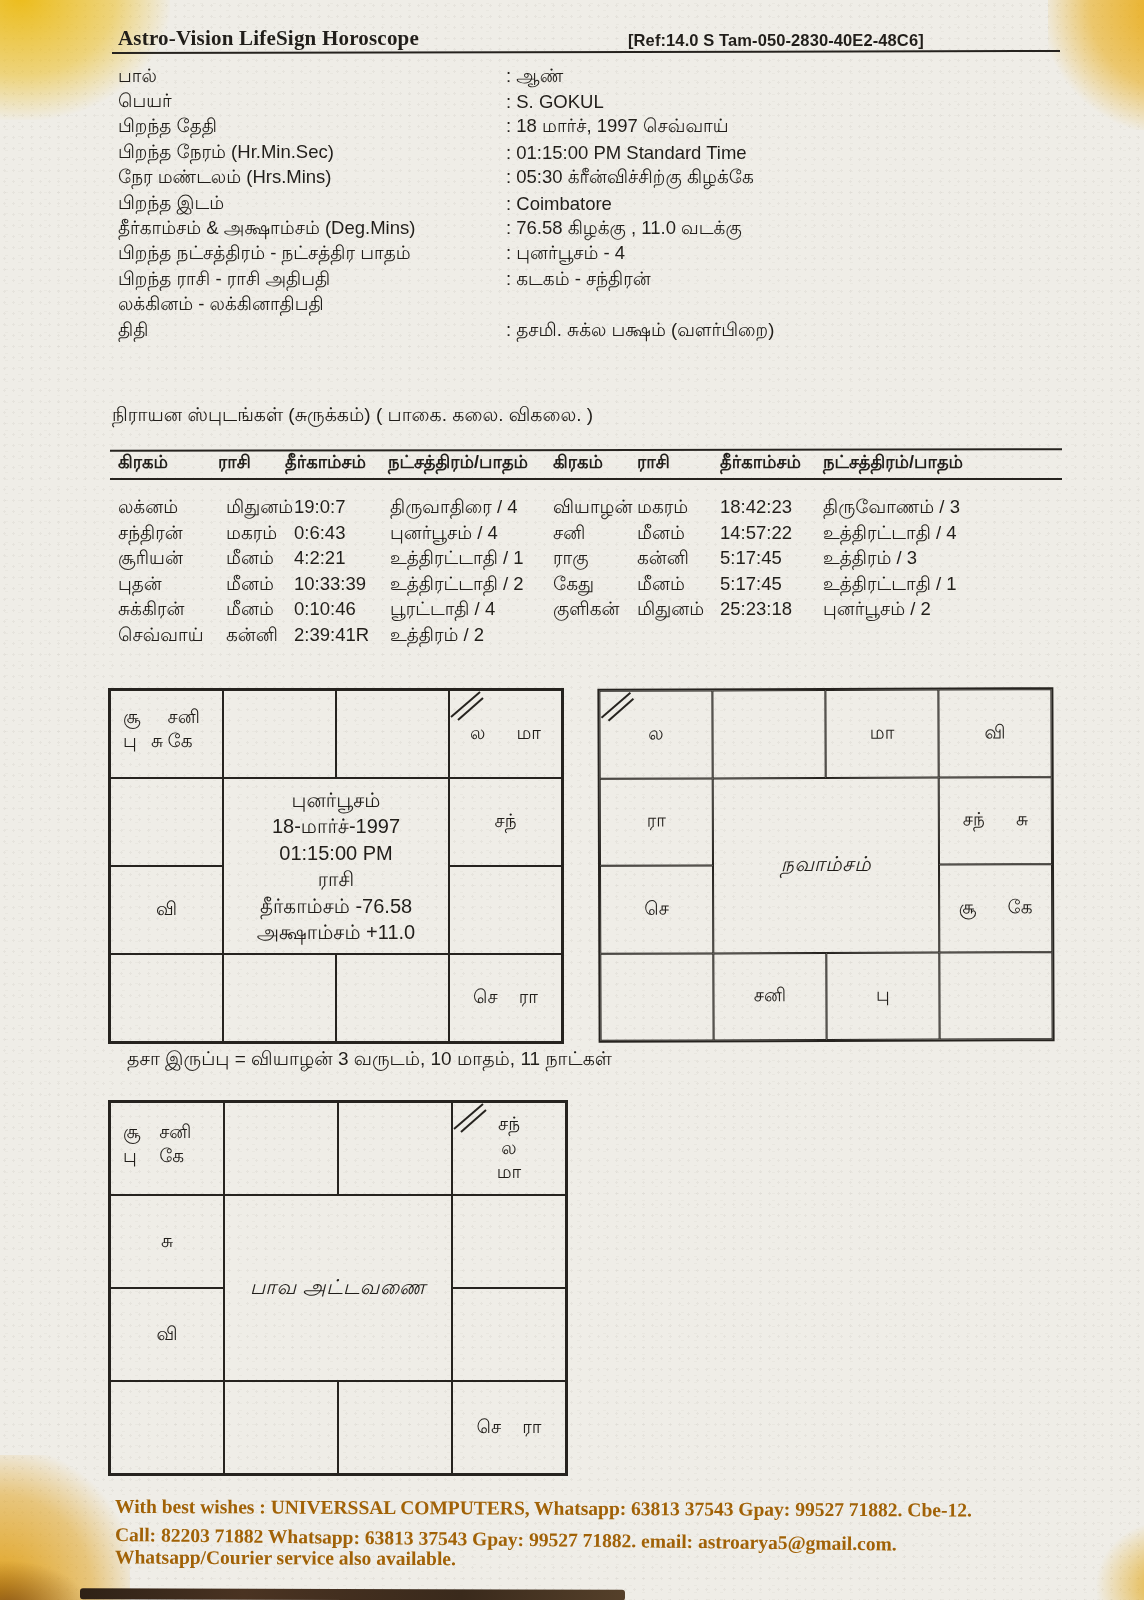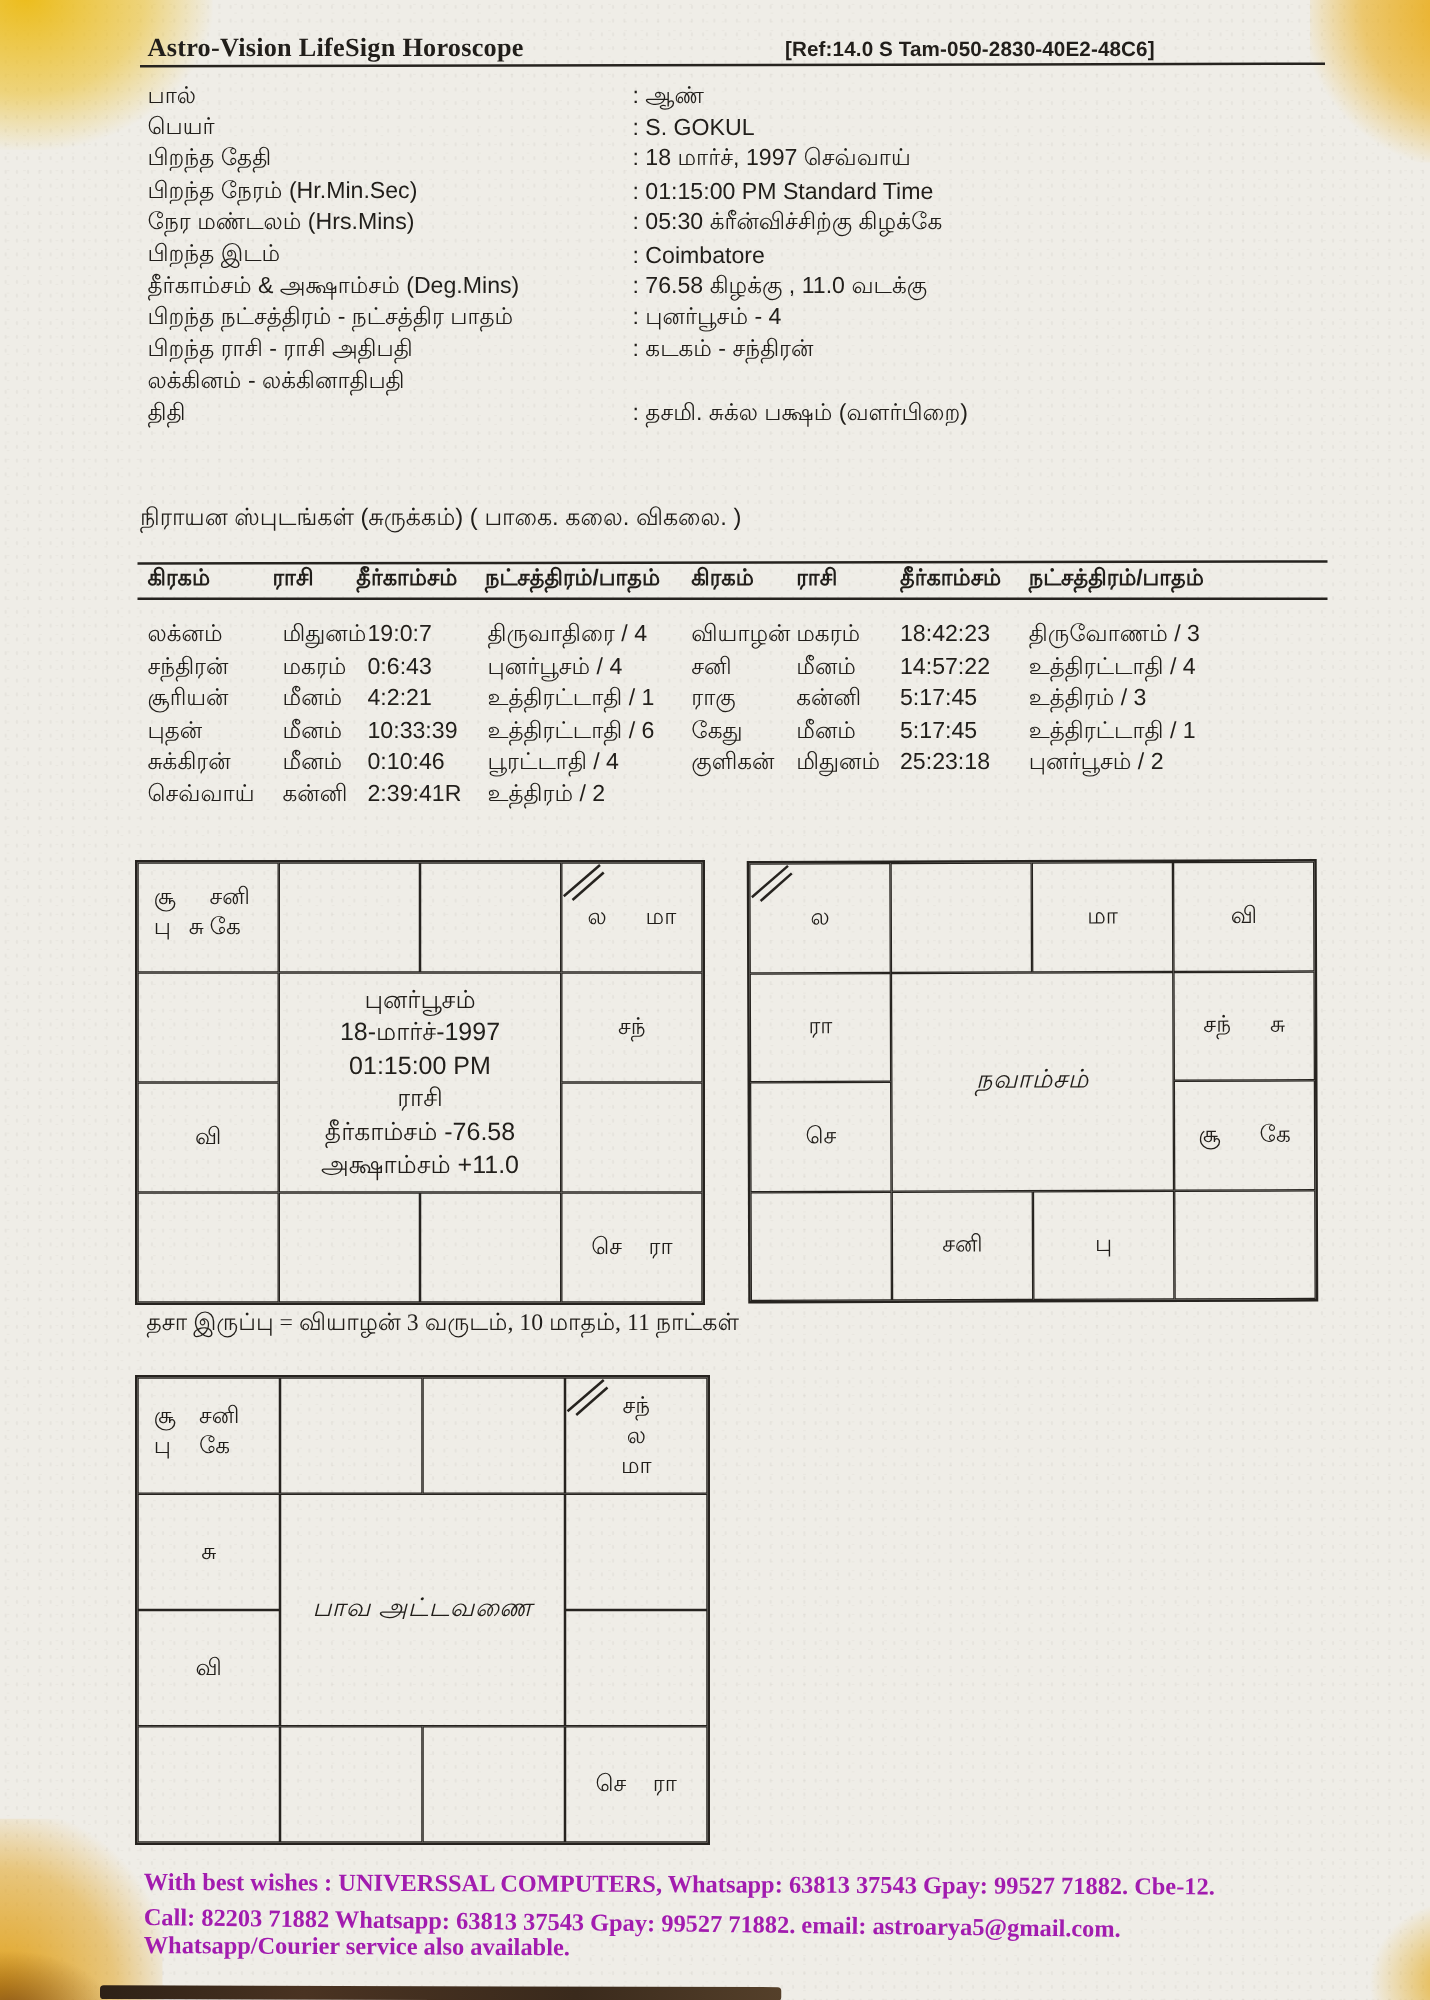--- a/index.html
+++ b/index.html
@@ -63,23 +63,23 @@
   .ws-lg{word-spacing:26px;} .ws-md{word-spacing:16px;} .ws-sm{word-spacing:9px;}
   .diag{position:absolute;left:-1px;top:-1px;width:36px;height:32px;}
   .diag line{stroke:#26231f;stroke-width:2;}
   .rasi{left:108px;top:688px;width:452px;height:352px;}
   .navamsa{left:598px;top:688px;width:452px;height:350px;transform:rotate(-0.2deg);}
   .bhava{left:108px;top:1100px;width:456px;height:372px;}
   .center-lines{font-size:20px;line-height:26.5px;text-align:center;}
   .chart-title{font-size:20.5px;letter-spacing:.5px;font-style:italic;}
   .stack3{flex-direction:column;justify-content:space-evenly;padding:4px 0;}
   
-  .dasa{position:absolute;left:117px;top:1048px;font-size:19px;font-family:Liberation Serif, serif;}
+  .dasa{position:absolute;left:127px;top:1048px;font-size:19px;}
   .footer{position:absolute;left:115px;top:1498px;width:980px;
-    font-family:"Liberation Serif", serif;font-size:19.5px;font-weight:600;color:#a21caf;}
+    font-family:"Liberation Serif", serif;font-size:19.5px;font-weight:600;color:#a16207;}
   .fline{white-space:nowrap;}
   .fline1{transform:rotate(0.25deg);}
   .fline2{transform:rotate(0.7deg);transform-origin:left center;margin-top:4px;}
   .fline3{transform:rotate(0.3deg);margin-top:3px;}
 </style>
 </head>
 <body>
 
 <div class="page"></div>
 <div class="stain stain-tl"></div>
@@ -162,21 +162,21 @@
     <span>மகரம்</span>
     <span>0:6:43</span>
     <span>புனர்பூசம் / 4</span>
   <span>சூரியன்</span>
     <span>மீனம்</span>
     <span>4:2:21</span>
     <span>உத்திரட்டாதி / 1</span>
   <span>புதன்</span>
     <span>மீனம்</span>
     <span>10:33:39</span>
-    <span>உத்திரட்டாதி / 6</span>
+    <span>உத்திரட்டாதி / 2</span>
   <span>சுக்கிரன்</span>
     <span>மீனம்</span>
     <span>0:10:46</span>
     <span>பூரட்டாதி / 4</span>
   <span>செவ்வாய்</span>
     <span>கன்னி</span>
     <span>2:39:41R</span>
     <span>உத்திரம் / 2</span>
 </div>
 <div class="ptable ptable-right">

